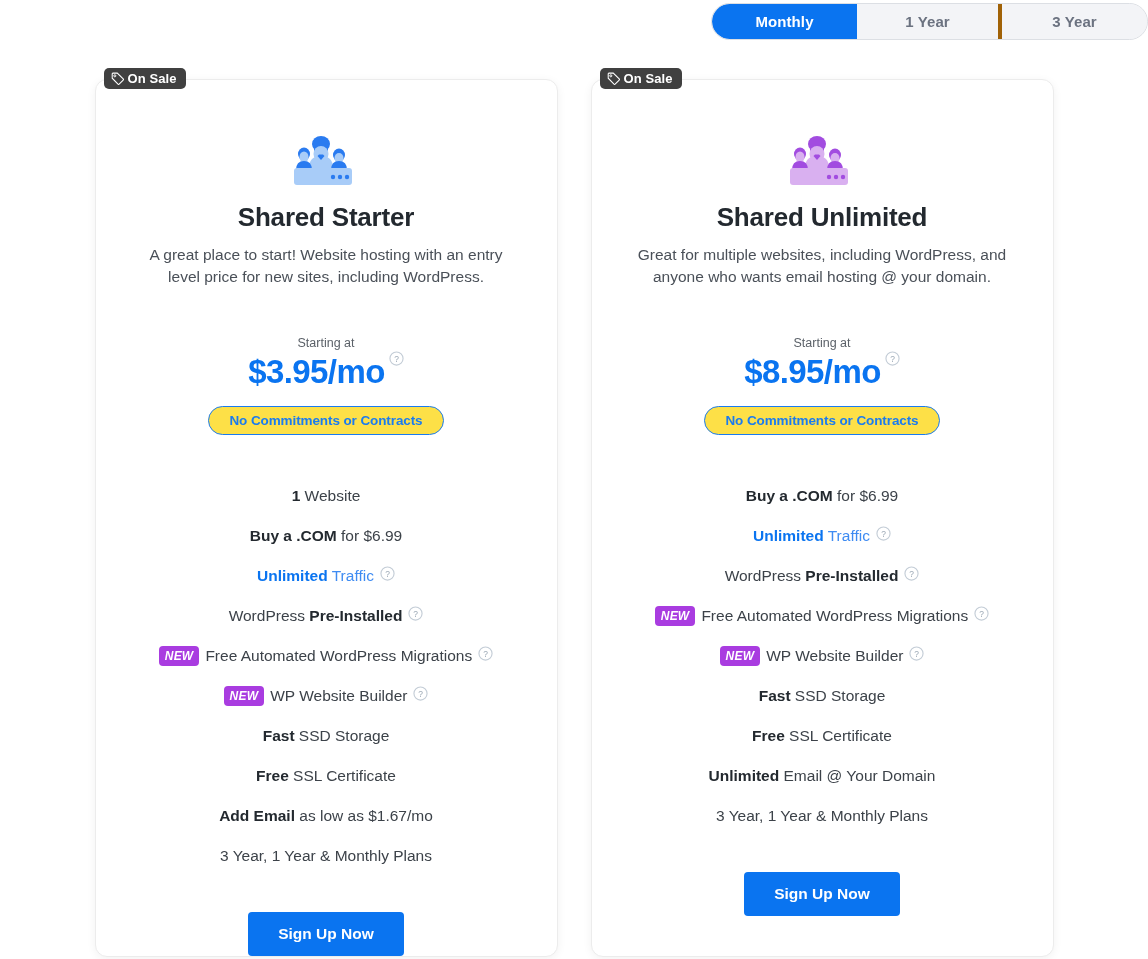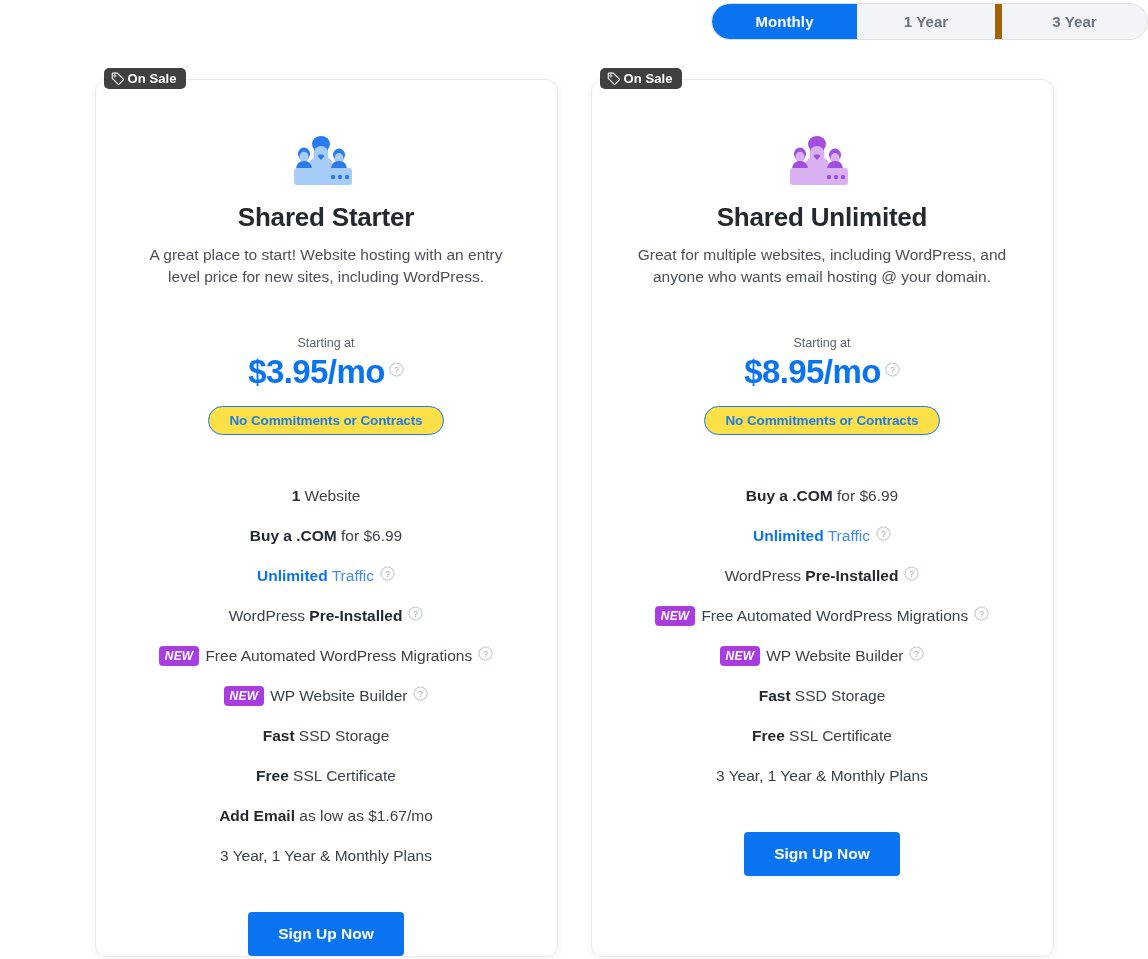--- a/index.html
+++ b/index.html
@@ -29,21 +29,21 @@
   .term-tab {
     width: 145px;
     display: flex;
     align-items: center;
     justify-content: center;
     font-size: 15px;
     font-weight: bold;
     color: #6b7280;
     background: #f3f4f7;
     cursor: pointer;
-    border-right: 7px solid #a16207;
+    border-right: 4px solid #a16207;
     letter-spacing: .1px;
   }
   .term-tab:last-child { border-right: none; }
   .term-tab.active {
     background: #0a74f0;
     color: #ffffff;
     border-radius: 20px 0 0 20px;
     border-right: none;
   }
 
@@ -107,21 +107,20 @@
   }
 
   .starting-at {
     text-align: center;
     font-size: 12.5px;
     color: #5b6168;
     margin-top: 48px;
   }
   .price-row {
     display: flex;
-    align-items: center;
     justify-content: center;
     gap: 4px;
     margin-top: 1px;
   }
   .price {
     font-size: 33px;
     font-weight: bold;
     color: #0a74f0;
     letter-spacing: -.6px;
     line-height: 1.25;
@@ -369,20 +368,23 @@
               <text x="8" y="11.6" font-size="9" fill="#9aa7b4" text-anchor="middle" font-family="Liberation Sans, sans-serif">?</text>
             </svg></span>
         </div>
         <div class="feature">
           <span><b>Fast</b><span> SSD Storage</span></span>
         </div>
         <div class="feature">
           <span><b>Free</b><span> SSL Certificate</span></span>
         </div>
         <div class="feature">
+          <span><b>Unlimited</b><span> Email @ Your Domain</span></span>
+        </div>
+        <div class="feature">
           <span><span>3 Year, 1 Year &amp; Monthly Plans</span></span>
         </div>
       </div>
       <div class="signup-wrap">
         <button class="signup-btn">Sign Up Now</button>
       </div>
     </div>
   </div>
 
 </body></html>

